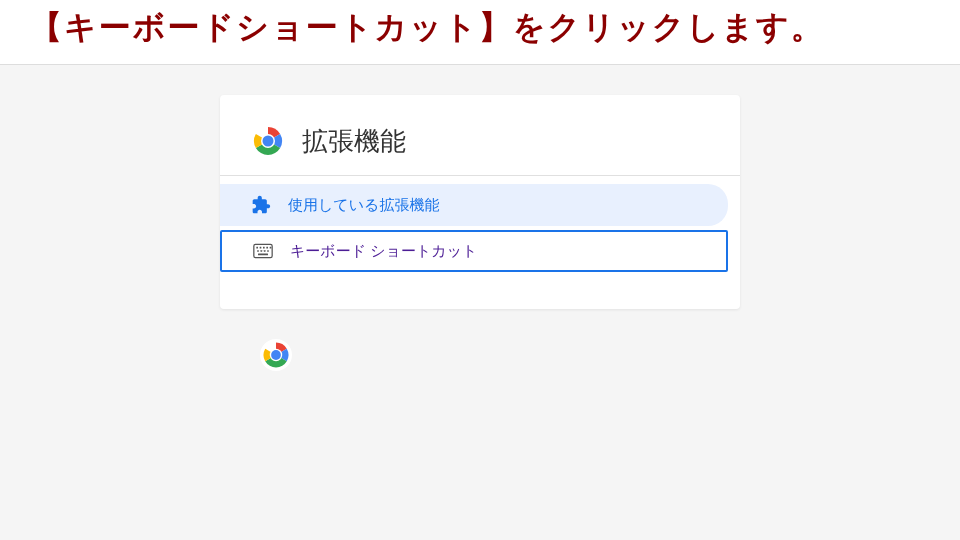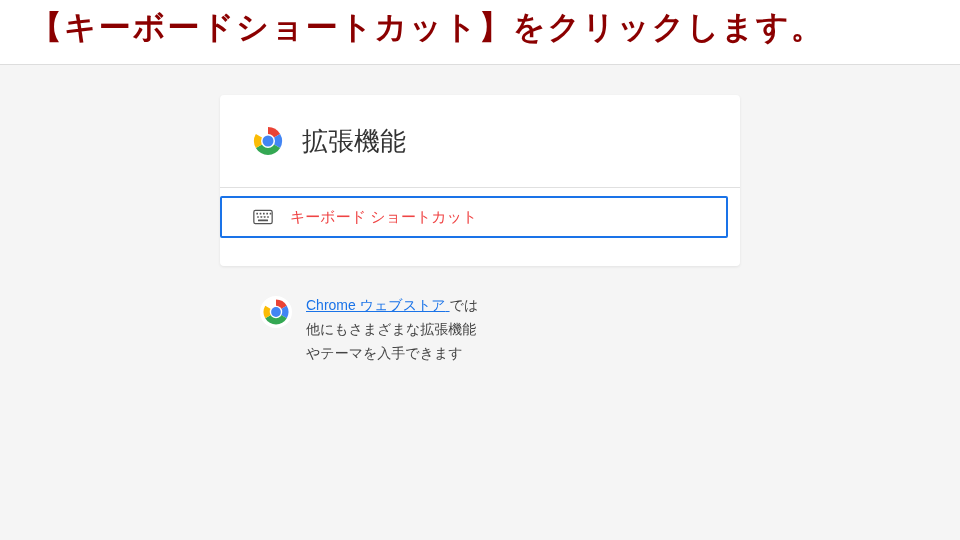--- a/index.html
+++ b/index.html
@@ -37,21 +37,21 @@
       background: #fff;
       border-radius: 4px;
       width: 520px;
       padding: 28px 0 24px 0;
       box-shadow: 0 1px 3px rgba(0,0,0,0.08);
     }
 
     .panel-title-row {
       display: flex;
       align-items: center;
-      padding: 0 30px 28px 30px;
+      padding: 0 30px 16px 30px;
       border-bottom: 1px solid #e0e0e0;
     }
 
     .chrome-logo {
       width: 36px;
       height: 36px;
       margin-right: 16px;
       flex-shrink: 0;
     }
 
@@ -77,24 +77,24 @@
     .menu-item.active-extensions {
       background: #e8f0fe;
       border-radius: 0 20px 20px 0;
       margin-right: 12px;
       color: #1a73e8;
     }
 
     .menu-item.keyboard-shortcuts {
       border: 2px solid #1a73e8;
       border-radius: 2px;
-      margin: 4px 12px 4px 0;
+      margin: 4px 12px 13px 0;
       padding: 8px 30px;
       background: #fff;
-      color: #ef4444;
+      color: #4c1d95;
       align-items: center;
     }
 
     .menu-icon {
       width: 22px;
       height: 22px;
       margin-right: 16px;
       flex-shrink: 0;
       display: flex;
       align-items: center;
@@ -156,20 +156,29 @@
         <path d="M18 18 L5.88 25 A14 14 0 0 1 5.88 11 Z" fill="#FBBC05"></path>
 
         <circle cx="18" cy="18" r="7" fill="#fff"></circle>
         <circle cx="18" cy="18" r="5.5" fill="#4285F4"></circle>
       </svg>
       <span class="panel-title">拡張機能</span>
     </div>
 
     <div class="menu-list">
 
+      <div class="menu-item active-extensions">
+        <div class="menu-icon">
+
+          <svg width="20" height="20" viewBox="0 0 24 24" fill="none" xmlns="http://www.w3.org/2000/svg">
+            <path d="M20.5 11H19V7c0-1.1-.9-2-2-2h-4V3.5C13 2.12 11.88 1 10.5 1S8 2.12 8 3.5V5H4C2.9 5 2.01 5.9 2.01 7v3.8H3.5c1.49 0 2.7 1.21 2.7 2.7s-1.21 2.7-2.7 2.7H2V20c0 1.1.9 2 2 2h3.8v-1.5c0-1.49 1.21-2.7 2.7-2.7s2.7 1.21 2.7 2.7V22H17c1.1 0 2-.9 2-2v-4h1.5c1.38 0 2.5-1.12 2.5-2.5S21.88 11 20.5 11z" fill="#1a73e8"></path>
+          </svg>
+        </div>
+        <span>使用している拡張機能</span>
+      </div>
 
       <div class="menu-item keyboard-shortcuts">
         <div class="menu-icon">
 
           <svg width="20" height="16" viewBox="0 0 24 18" fill="none" xmlns="http://www.w3.org/2000/svg">
             <rect x="1" y="1" width="22" height="16" rx="2" ry="2" stroke="#555" stroke-width="1.5" fill="none"></rect>
             <rect x="4" y="4" width="2" height="2" rx="0.3" fill="#555"></rect>
             <rect x="8" y="4" width="2" height="2" rx="0.3" fill="#555"></rect>
             <rect x="12" y="4" width="2" height="2" rx="0.3" fill="#555"></rect>
             <rect x="16" y="4" width="2" height="2" rx="0.3" fill="#555"></rect>
@@ -192,24 +201,15 @@
     <svg class="webstore-logo" viewBox="0 0 36 36" xmlns="http://www.w3.org/2000/svg">
       <circle cx="18" cy="18" r="18" fill="#fff"></circle>
       <path d="M18 18 L18 4 A14 14 0 0 1 30.12 11 Z" fill="#EA4335"></path>
       <path d="M18 18 L30.12 11 A14 14 0 0 1 30.12 25 Z" fill="#4285F4"></path>
       <path d="M18 18 L30.12 25 A14 14 0 0 1 5.88 25 Z" fill="#34A853"></path>
       <path d="M18 18 L5.88 25 A14 14 0 0 1 5.88 11 Z" fill="#FBBC05"></path>
       <circle cx="18" cy="18" r="7" fill="#fff"></circle>
       <circle cx="18" cy="18" r="5.5" fill="#4285F4"></circle>
     </svg>
 
-    <div class="webstore-text">
-      <span>
-        <a class="webstore-link">
-          <span>Chrome ウェブストア</span>
-        </a><span> では</span>
-      </span><br>
-      <span>他にもさまざまな拡張機能</span><br>
-      <span>やテーマを入手できます</span>
-    </div>
   </div>
 
 </div>
 
 </body></html>

